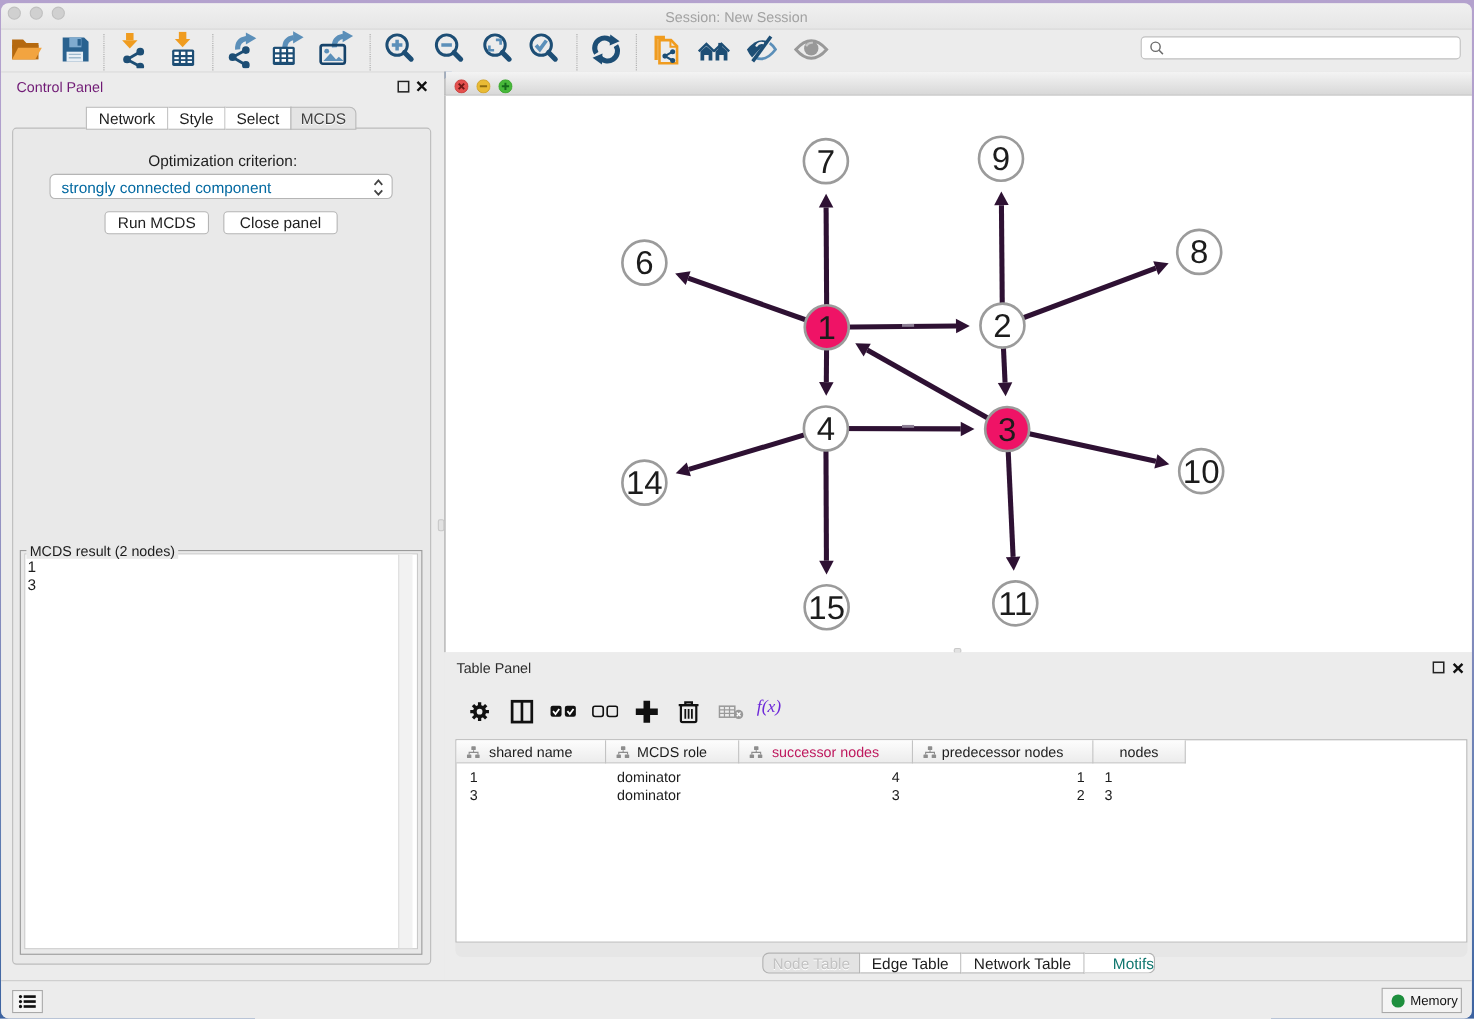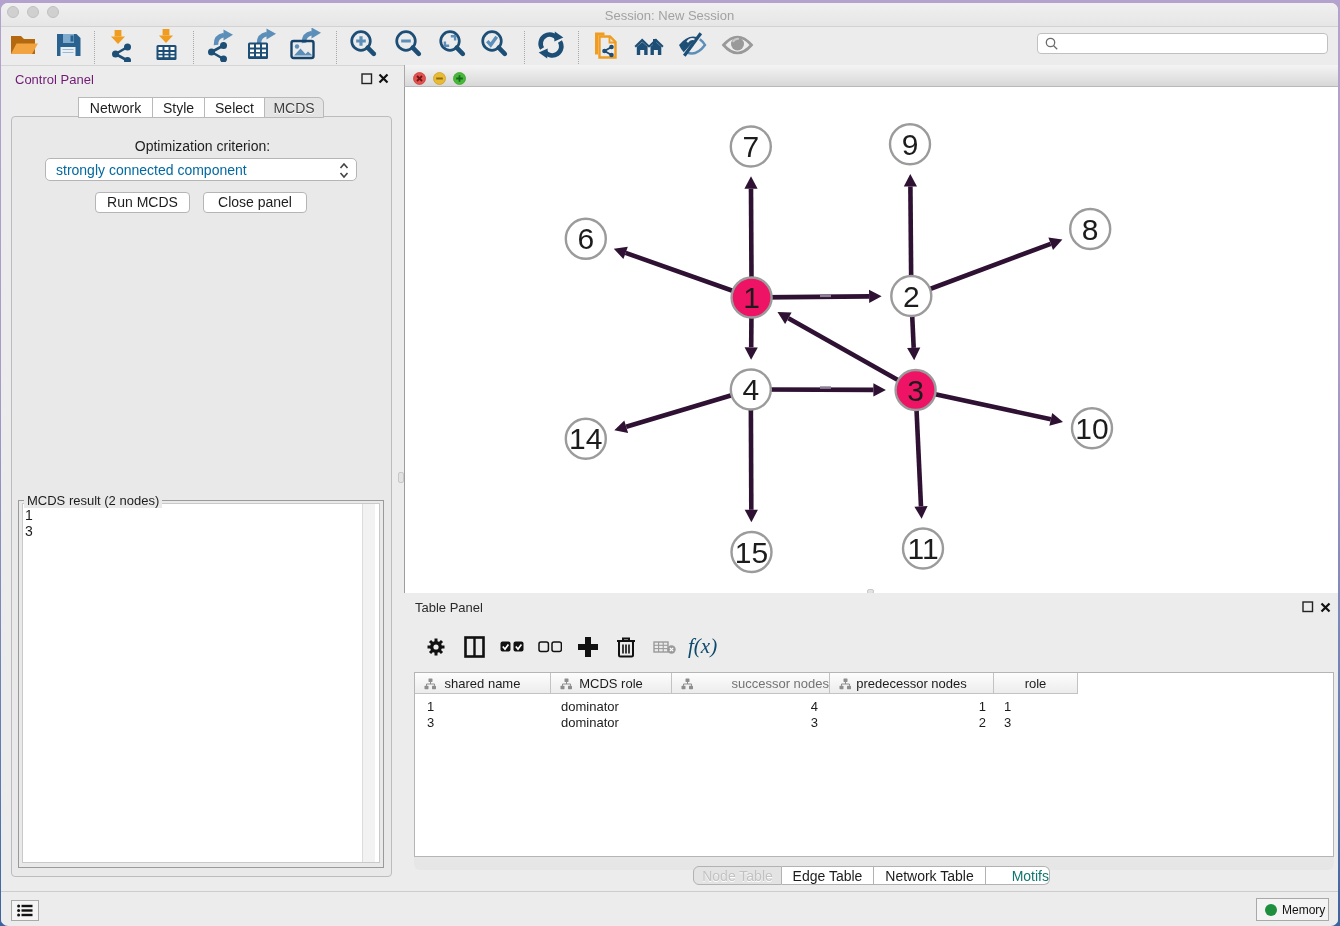--- a/index.html
+++ b/index.html
@@ -348,60 +348,60 @@
         <rect x="1" y="1" width="14" height="10" fill="none" stroke="#9a9a9a" stroke-width="1.4"></rect>
         <g stroke="#9a9a9a" stroke-width="1.1">
           <line x1="1" y1="4.3" x2="15" y2="4.3"></line>
           <line x1="1" y1="7.6" x2="15" y2="7.6"></line>
           <line x1="5.6" y1="1" x2="5.6" y2="11"></line>
           <line x1="10.2" y1="1" x2="10.2" y2="11"></line>
         </g>
         <circle cx="18.5" cy="8.5" r="4.2" fill="#9a9a9a"></circle>
         <path d="M16.8 6.8 l3.4 3.4 M20.2 6.8 l-3.4 3.4" stroke="#fff" stroke-width="1.2"></path>
       </svg>
-    <div class="abs" style="left:284px;top:41px;font-family:'Liberation Serif',serif;font-style:italic;font-size:21px;color:#0c4a6e;">f(x)</div>
+    <div class="abs" style="left:284px;top:41px;font-family:'Liberation Serif',serif;font-style:italic;font-size:16px;color:#6d28d9;">f(x)</div>
     <div class="abs" style="left:10px;top:79px;width:920px;height:185px;background:#fff;border:1px solid #b5b5b5;">
     <div style="position:absolute;left:0;top:0;height:21px;width:663px;border-bottom:1px solid #c3c3c3;background:linear-gradient(180deg,#fdfdfd,#ececec);"></div>
     <div style="position:absolute;left:0px;top:0;width:136px;height:21px;border-right:1px solid #c3c3c3;text-align:center;font-size:13px;color:#1c1c1c;line-height:21px;">shared name</div>
     <svg width="13" height="12" viewBox="0 0 13 12" style="position:absolute;left:9px;top:5px;">
           <g fill="#8d8d8d">
             <rect x="4.5" y="0.5" width="4" height="3.4" rx="0.6"></rect>
             <rect x="0.5" y="7.8" width="4" height="3.4" rx="0.6"></rect>
             <rect x="8" y="7.8" width="4" height="3.4" rx="0.6"></rect>
           </g>
           <path d="M6.5 4 v2 M2.5 7.8 v-1.8 h8 v1.8" fill="none" stroke="#8d8d8d" stroke-width="1"></path>
         </svg>
     <div style="position:absolute;left:136px;top:0;width:121px;height:21px;border-right:1px solid #c3c3c3;text-align:center;font-size:13px;color:#1c1c1c;line-height:21px;">MCDS role</div>
     <svg width="13" height="12" viewBox="0 0 13 12" style="position:absolute;left:145px;top:5px;">
           <g fill="#8d8d8d">
             <rect x="4.5" y="0.5" width="4" height="3.4" rx="0.6"></rect>
             <rect x="0.5" y="7.8" width="4" height="3.4" rx="0.6"></rect>
             <rect x="8" y="7.8" width="4" height="3.4" rx="0.6"></rect>
           </g>
           <path d="M6.5 4 v2 M2.5 7.8 v-1.8 h8 v1.8" fill="none" stroke="#8d8d8d" stroke-width="1"></path>
         </svg>
-    <div style="position:absolute;left:257px;top:0;width:158px;height:21px;border-right:1px solid #c3c3c3;text-align:right;font-size:13px;color:#737373;line-height:21px;">successor nodes</div>
+    <div style="position:absolute;left:257px;top:0;width:158px;height:21px;border-right:1px solid #c3c3c3;text-align:center;font-size:13px;color:#be185d;line-height:21px;">successor nodes</div>
     <svg width="13" height="12" viewBox="0 0 13 12" style="position:absolute;left:266px;top:5px;">
           <g fill="#8d8d8d">
             <rect x="4.5" y="0.5" width="4" height="3.4" rx="0.6"></rect>
             <rect x="0.5" y="7.8" width="4" height="3.4" rx="0.6"></rect>
             <rect x="8" y="7.8" width="4" height="3.4" rx="0.6"></rect>
           </g>
           <path d="M6.5 4 v2 M2.5 7.8 v-1.8 h8 v1.8" fill="none" stroke="#8d8d8d" stroke-width="1"></path>
         </svg>
     <div style="position:absolute;left:415px;top:0;width:164px;height:21px;border-right:1px solid #c3c3c3;text-align:center;font-size:13px;color:#1c1c1c;line-height:21px;">predecessor nodes</div>
     <svg width="13" height="12" viewBox="0 0 13 12" style="position:absolute;left:424px;top:5px;">
           <g fill="#8d8d8d">
             <rect x="4.5" y="0.5" width="4" height="3.4" rx="0.6"></rect>
             <rect x="0.5" y="7.8" width="4" height="3.4" rx="0.6"></rect>
             <rect x="8" y="7.8" width="4" height="3.4" rx="0.6"></rect>
           </g>
           <path d="M6.5 4 v2 M2.5 7.8 v-1.8 h8 v1.8" fill="none" stroke="#8d8d8d" stroke-width="1"></path>
         </svg>
-    <div style="position:absolute;left:579px;top:0;width:84px;height:21px;border-right:1px solid #c3c3c3;text-align:center;font-size:13px;color:#1c1c1c;line-height:21px;">role</div>
+    <div style="position:absolute;left:579px;top:0;width:84px;height:21px;border-right:1px solid #c3c3c3;text-align:center;font-size:13px;color:#1c1c1c;line-height:21px;">nodes</div>
     <div style="position:absolute;left:12px;top:26px;font-size:13px;color:#1c1c1c;">1</div>
     <div style="position:absolute;left:146px;top:26px;font-size:13px;color:#1c1c1c;">dominator</div>
     <div style="position:absolute;left:323px;top:26px;width:80px;text-align:right;font-size:13px;color:#1c1c1c;">4</div>
     <div style="position:absolute;left:491px;top:26px;width:80px;text-align:right;font-size:13px;color:#1c1c1c;">1</div>
     <div style="position:absolute;left:589px;top:26px;font-size:13px;color:#1c1c1c;">1</div>
     <div style="position:absolute;left:12px;top:42px;font-size:13px;color:#1c1c1c;">3</div>
     <div style="position:absolute;left:146px;top:42px;font-size:13px;color:#1c1c1c;">dominator</div>
     <div style="position:absolute;left:323px;top:42px;width:80px;text-align:right;font-size:13px;color:#1c1c1c;">3</div>
     <div style="position:absolute;left:491px;top:42px;width:80px;text-align:right;font-size:13px;color:#1c1c1c;">2</div>
     <div style="position:absolute;left:589px;top:42px;font-size:13px;color:#1c1c1c;">3</div>

